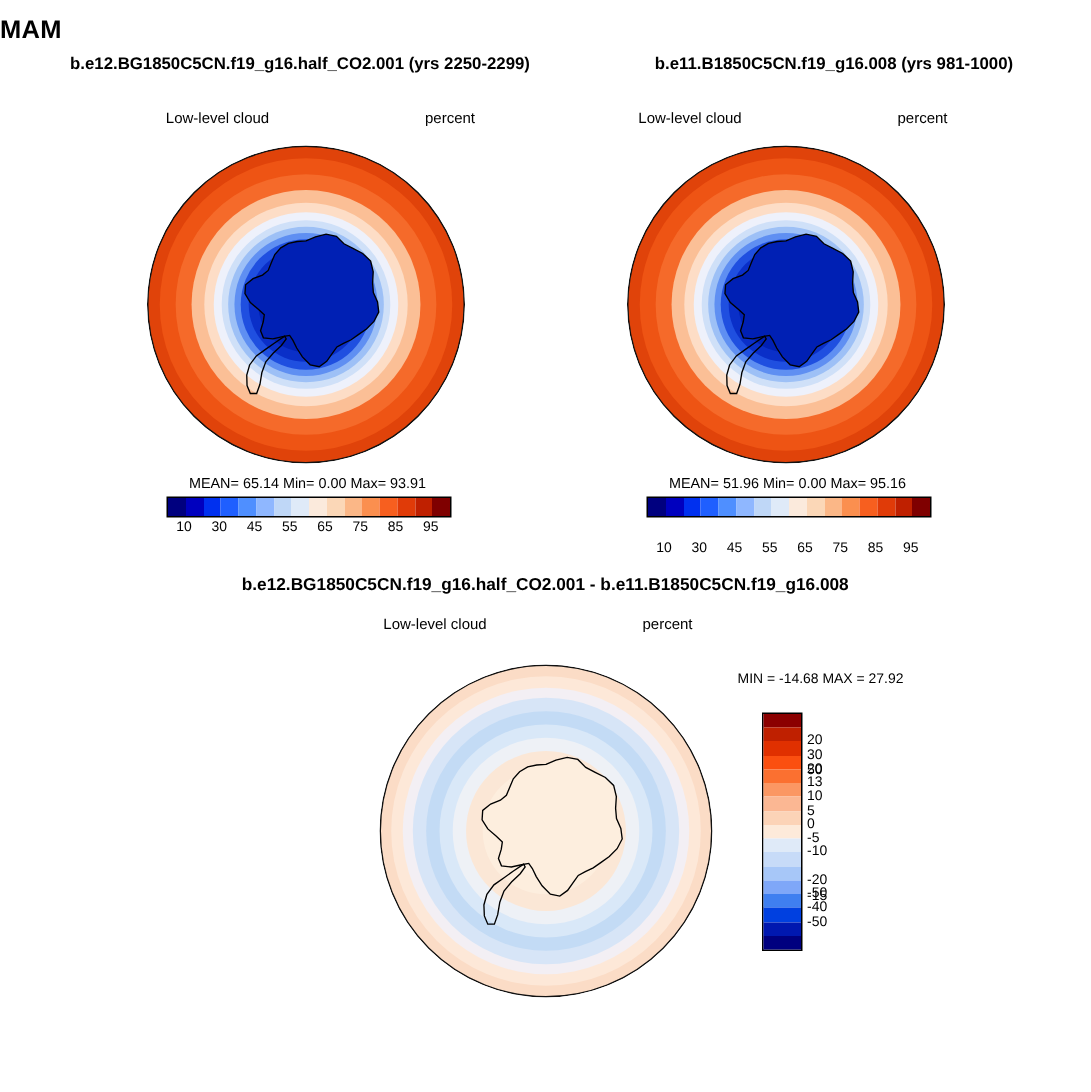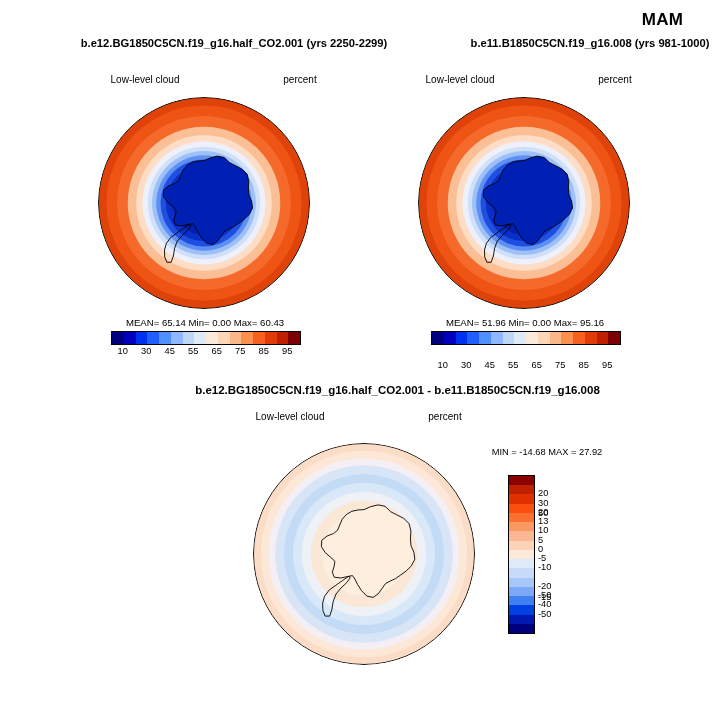--- a/index.html
+++ b/index.html
@@ -10,30 +10,29 @@
     width: 727px; height: 728px;
     position: relative;
     font-family: "Liberation Sans", sans-serif;
     color: #000000;
     overflow: hidden;
   }
   .abs { position: absolute; }
 
   #main-title {
     top: 10px; left: 0; width: 683px;
-    text-align: right;
+    text-align: left;
     font-size: 17px; font-weight: bold;
     letter-spacing: 0.2px;
   }
 
   .panel-title {
     font-size: 11.2px; font-weight: bold;
     text-align: center;
     white-space: nowrap;
-    margin-left: 34px;
   }
   #left-panel-title  { top: 37px; left: 0;   width: 400px; }
   #right-panel-title { top: 37px; left: 385px; width: 342px; }
   #diff-panel-title  { top: 384px; left: 0; width: 727px; font-size: 11.5px; }
 
   .sub-label {
     font-size: 10px; text-align: center; white-space: nowrap;
   }
   #left-varname   { top: 74px; left: 55px;  width: 180px; }
   #left-units     { top: 74px; left: 240px; width: 120px; }
@@ -194,21 +193,21 @@
           <circle cx="111" cy="111" r="42.2" fill="#fdeede"></circle>
           <circle cx="111" cy="111" r="31.1" fill="#fdf0e2"></circle>
           <path d="M111.0 66.6 L117.6 63.7 L125.1 61.9 L132.2 63.3 L137.5 68.6 L143.8 71.9 L150.6 75.3 L156.1 80.6 L157.9 88.1 L157.4 95.9 L158.0 102.7 L160.9 109.3 L161.8 116.3 L158.4 122.8 L153.2 128.0 L147.5 132.1 L142.5 135.6 L137.2 138.1 L132.5 140.6 L129.2 145.3 L125.4 150.6 L120.2 154.4 L113.9 153.1 L108.4 147.5 L104.5 141.4 L101.9 136.0 L99.5 132.6 L94.7 133.5 L87.9 135.0 L81.3 134.2 L79.3 129.3 L81.2 123.1 L81.9 118.3 L77.9 114.5 L72.2 109.6 L68.4 103.5 L68.8 97.3 L74.1 93.0 L80.6 90.5 L84.6 87.2 L86.7 82.1 L89.2 76.2 L93.4 71.5 L98.8 68.3 L104.8 67.0 Z" fill="#fdeede"></path>
           <path d="M111.0 66.6 L117.6 63.7 L125.1 61.9 L132.2 63.3 L137.5 68.6 L143.8 71.9 L150.6 75.3 L156.1 80.6 L157.9 88.1 L157.4 95.9 L158.0 102.7 L160.9 109.3 L161.8 116.3 L158.4 122.8 L153.2 128.0 L147.5 132.1 L142.5 135.6 L137.2 138.1 L132.5 140.6 L129.2 145.3 L125.4 150.6 L120.2 154.4 L113.9 153.1 L108.4 147.5 L104.5 141.4 L101.9 136.0 L99.5 132.6 L94.7 133.5 L87.9 135.0 L81.3 134.2 L79.3 129.3 L81.2 123.1 L81.9 118.3 L77.9 114.5 L72.2 109.6 L68.4 103.5 L68.8 97.3 L74.1 93.0 L80.6 90.5 L84.6 87.2 L86.7 82.1 L89.2 76.2 L93.4 71.5 L98.8 68.3 L104.8 67.0 Z" fill="none" stroke="#000" stroke-width="0.9"></path>
           <path d="M96.1 133.1 L89.3 137.7 L82.8 142.3 L76.3 146.9 L71.6 153.2 L69.6 160.3 L69.9 167.6 L72.2 173.1 L76.6 173.1 L78.8 166.8 L80.2 158.5 L83.0 151.0 L88.0 145.0 L93.8 139.5 L97.1 135.0 Z" fill="none" stroke="#000" stroke-width="0.9"></path>
         </g>
       </svg></div>
   <div class="disc-edge"></div>
 </div>
 
-<div class="abs stats-line" id="left-stats">MEAN=  65.14  Min=   0.00  Max=  60.43</div>
+<div class="abs stats-line" id="left-stats">MEAN=  65.14  Min=   0.00  Max=  93.91</div>
 <div class="abs hcbar" id="left-cbar">
     <div style="background: rgb(0, 0, 127);"></div>
     <div style="background: rgb(0, 0, 191);"></div>
     <div style="background: rgb(0, 48, 239);"></div>
     <div style="background: rgb(31, 95, 255);"></div>
     <div style="background: rgb(79, 143, 255);"></div>
     <div style="background: rgb(143, 183, 255);"></div>
     <div style="background: rgb(191, 215, 247);"></div>
     <div style="background: rgb(223, 234, 248);"></div>
     <div style="background: rgb(251, 234, 220);"></div>

